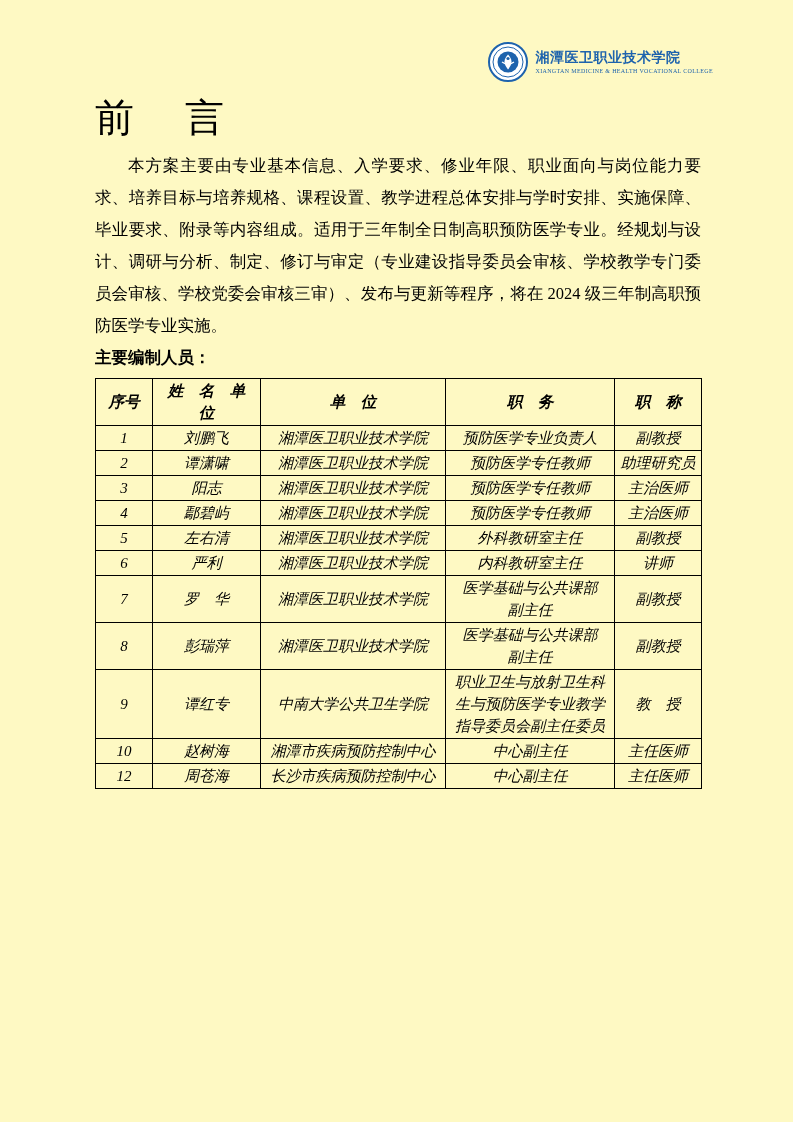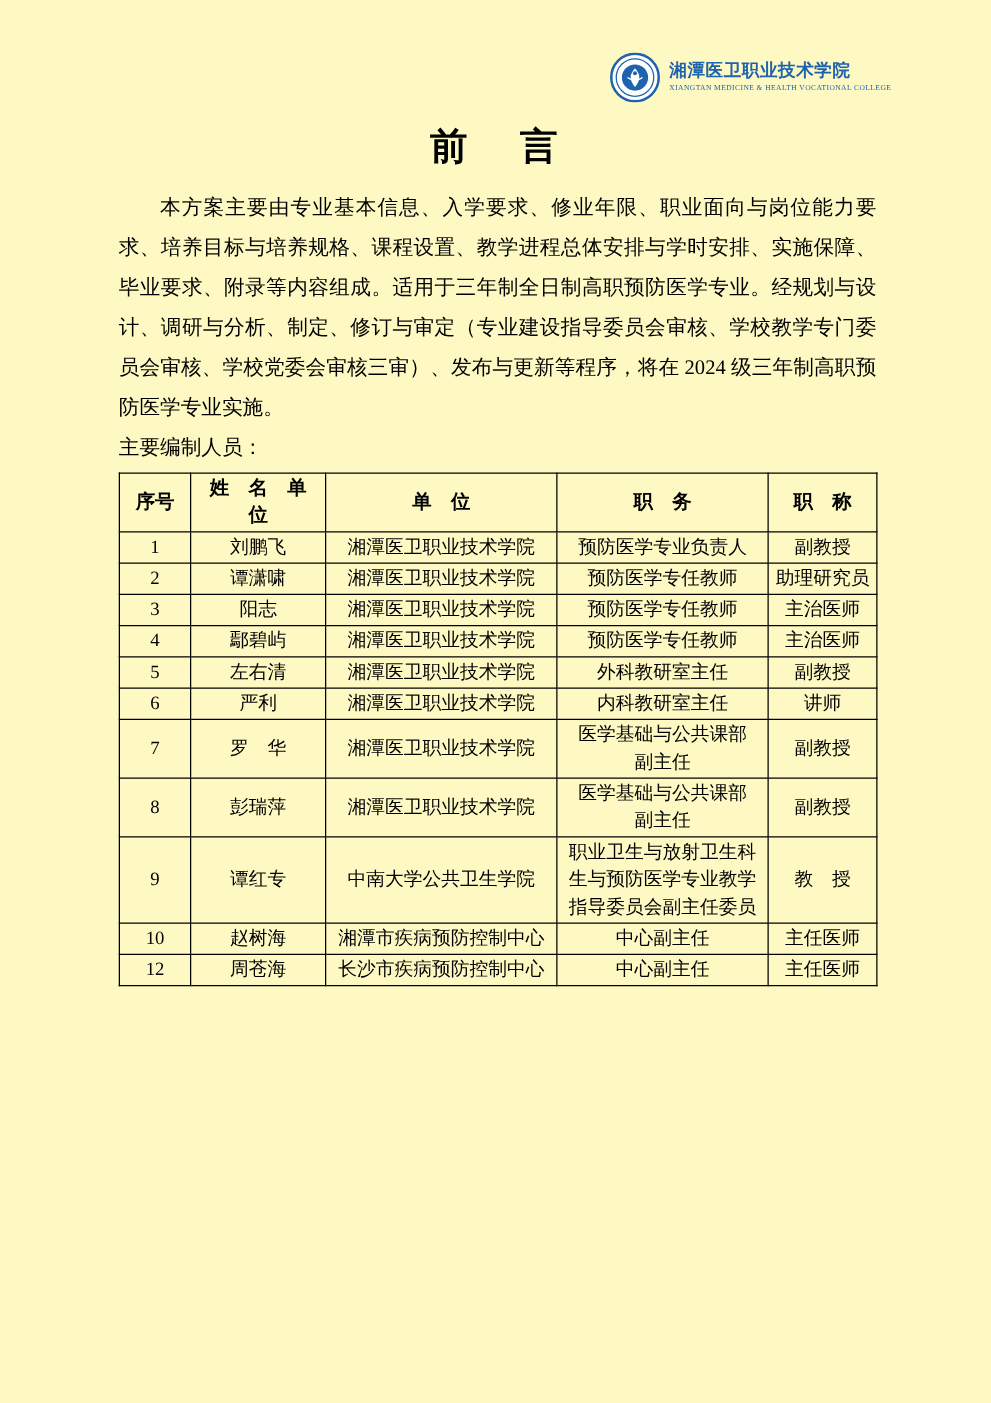--- a/index.html
+++ b/index.html
@@ -40,44 +40,45 @@
     white-space: nowrap;
     margin-top: 2px;
   }
   .content {
     position: absolute;
     left: 95px; top: 98px;
     width: 606px;
   }
   .title {
     margin: 0 0 12px 0;
-    text-align: center;
-    font-size: 30px;
-    font-weight: bold;
+    text-align: left;
+    font-size: 39px;
+    font-weight: normal;
     letter-spacing: 6px;
     line-height: 40px;
   }
   .para {
     margin: 0;
     font-size: 16.5px;
     line-height: 32px;
     text-align: justify;
     text-indent: 33px;
   }
   .section-label {
     margin: 0;
     font-size: 16.5px;
-    font-weight: normal;
+    font-weight: bold;
     line-height: 32px;
   }
   table.personnel {
     width: 100%;
     border-collapse: collapse;
     table-layout: fixed;
     margin-top: 4px;
+    font-style: italic;
   }
   table.personnel th, table.personnel td {
     border: 1px solid #000;
     text-align: center;
     vertical-align: middle;
     font-size: 15px;
     line-height: 22px;
     padding: 1px 3px;
     white-space: pre-line;
     overflow: hidden;

